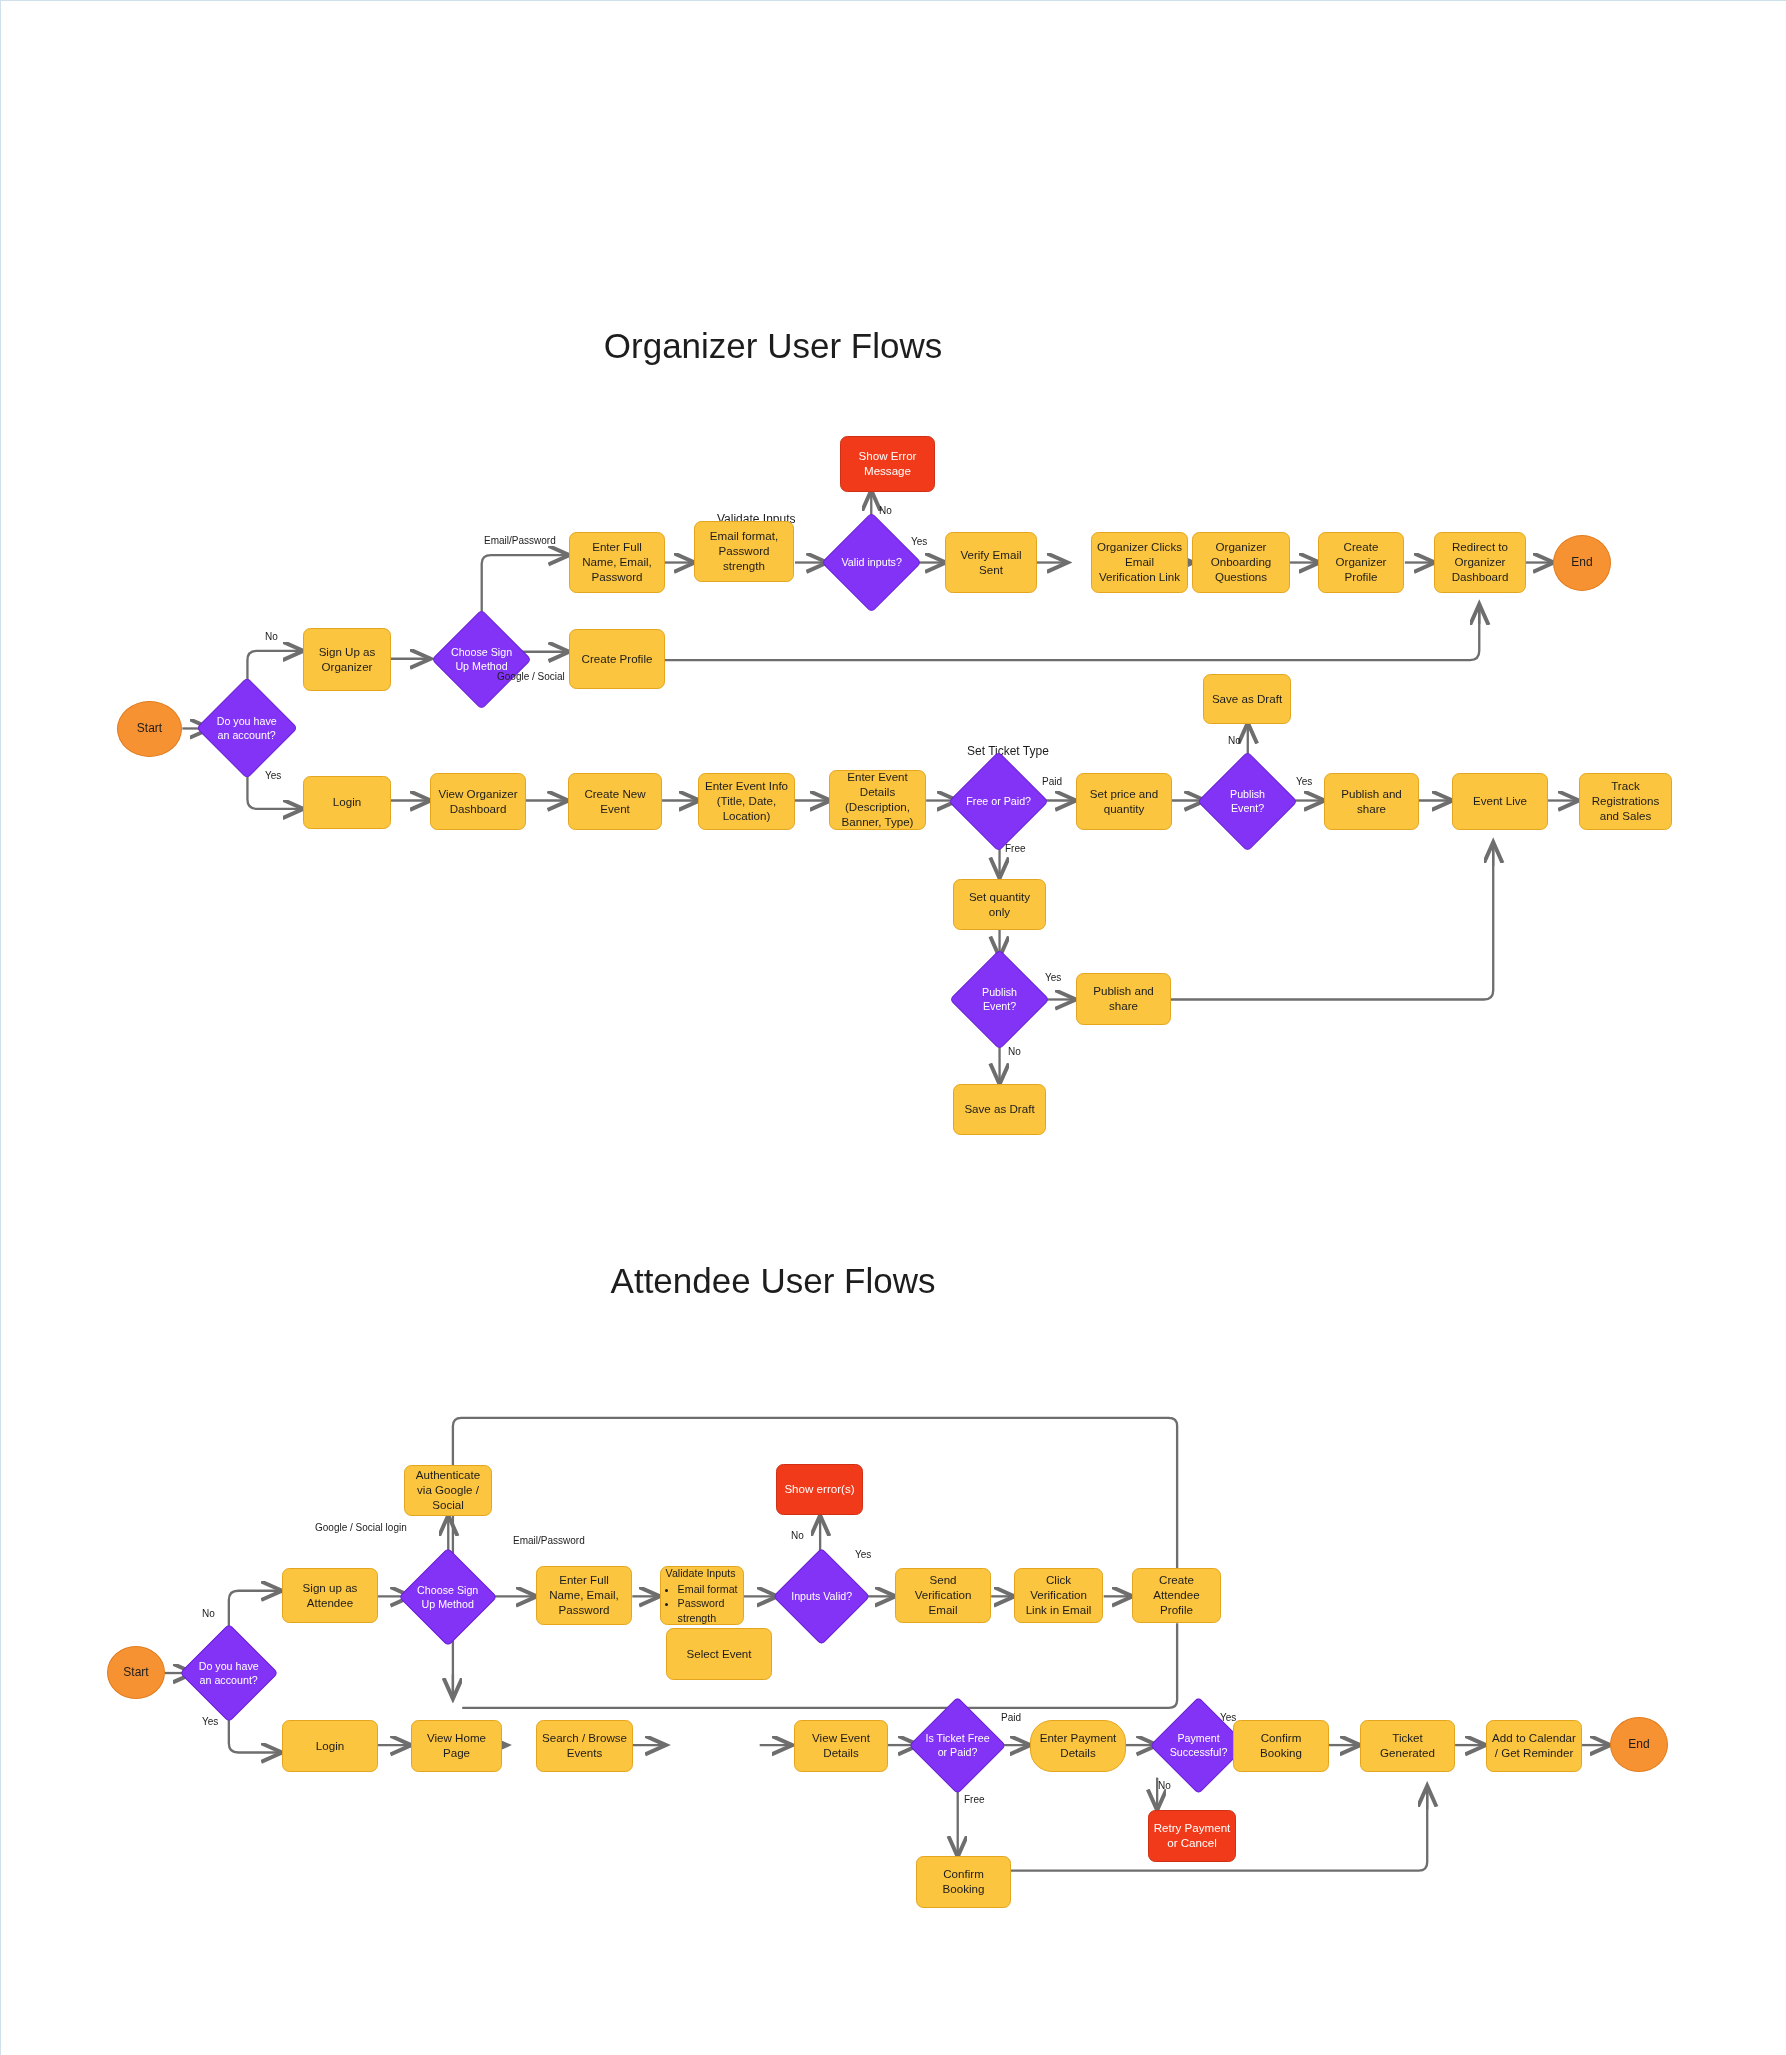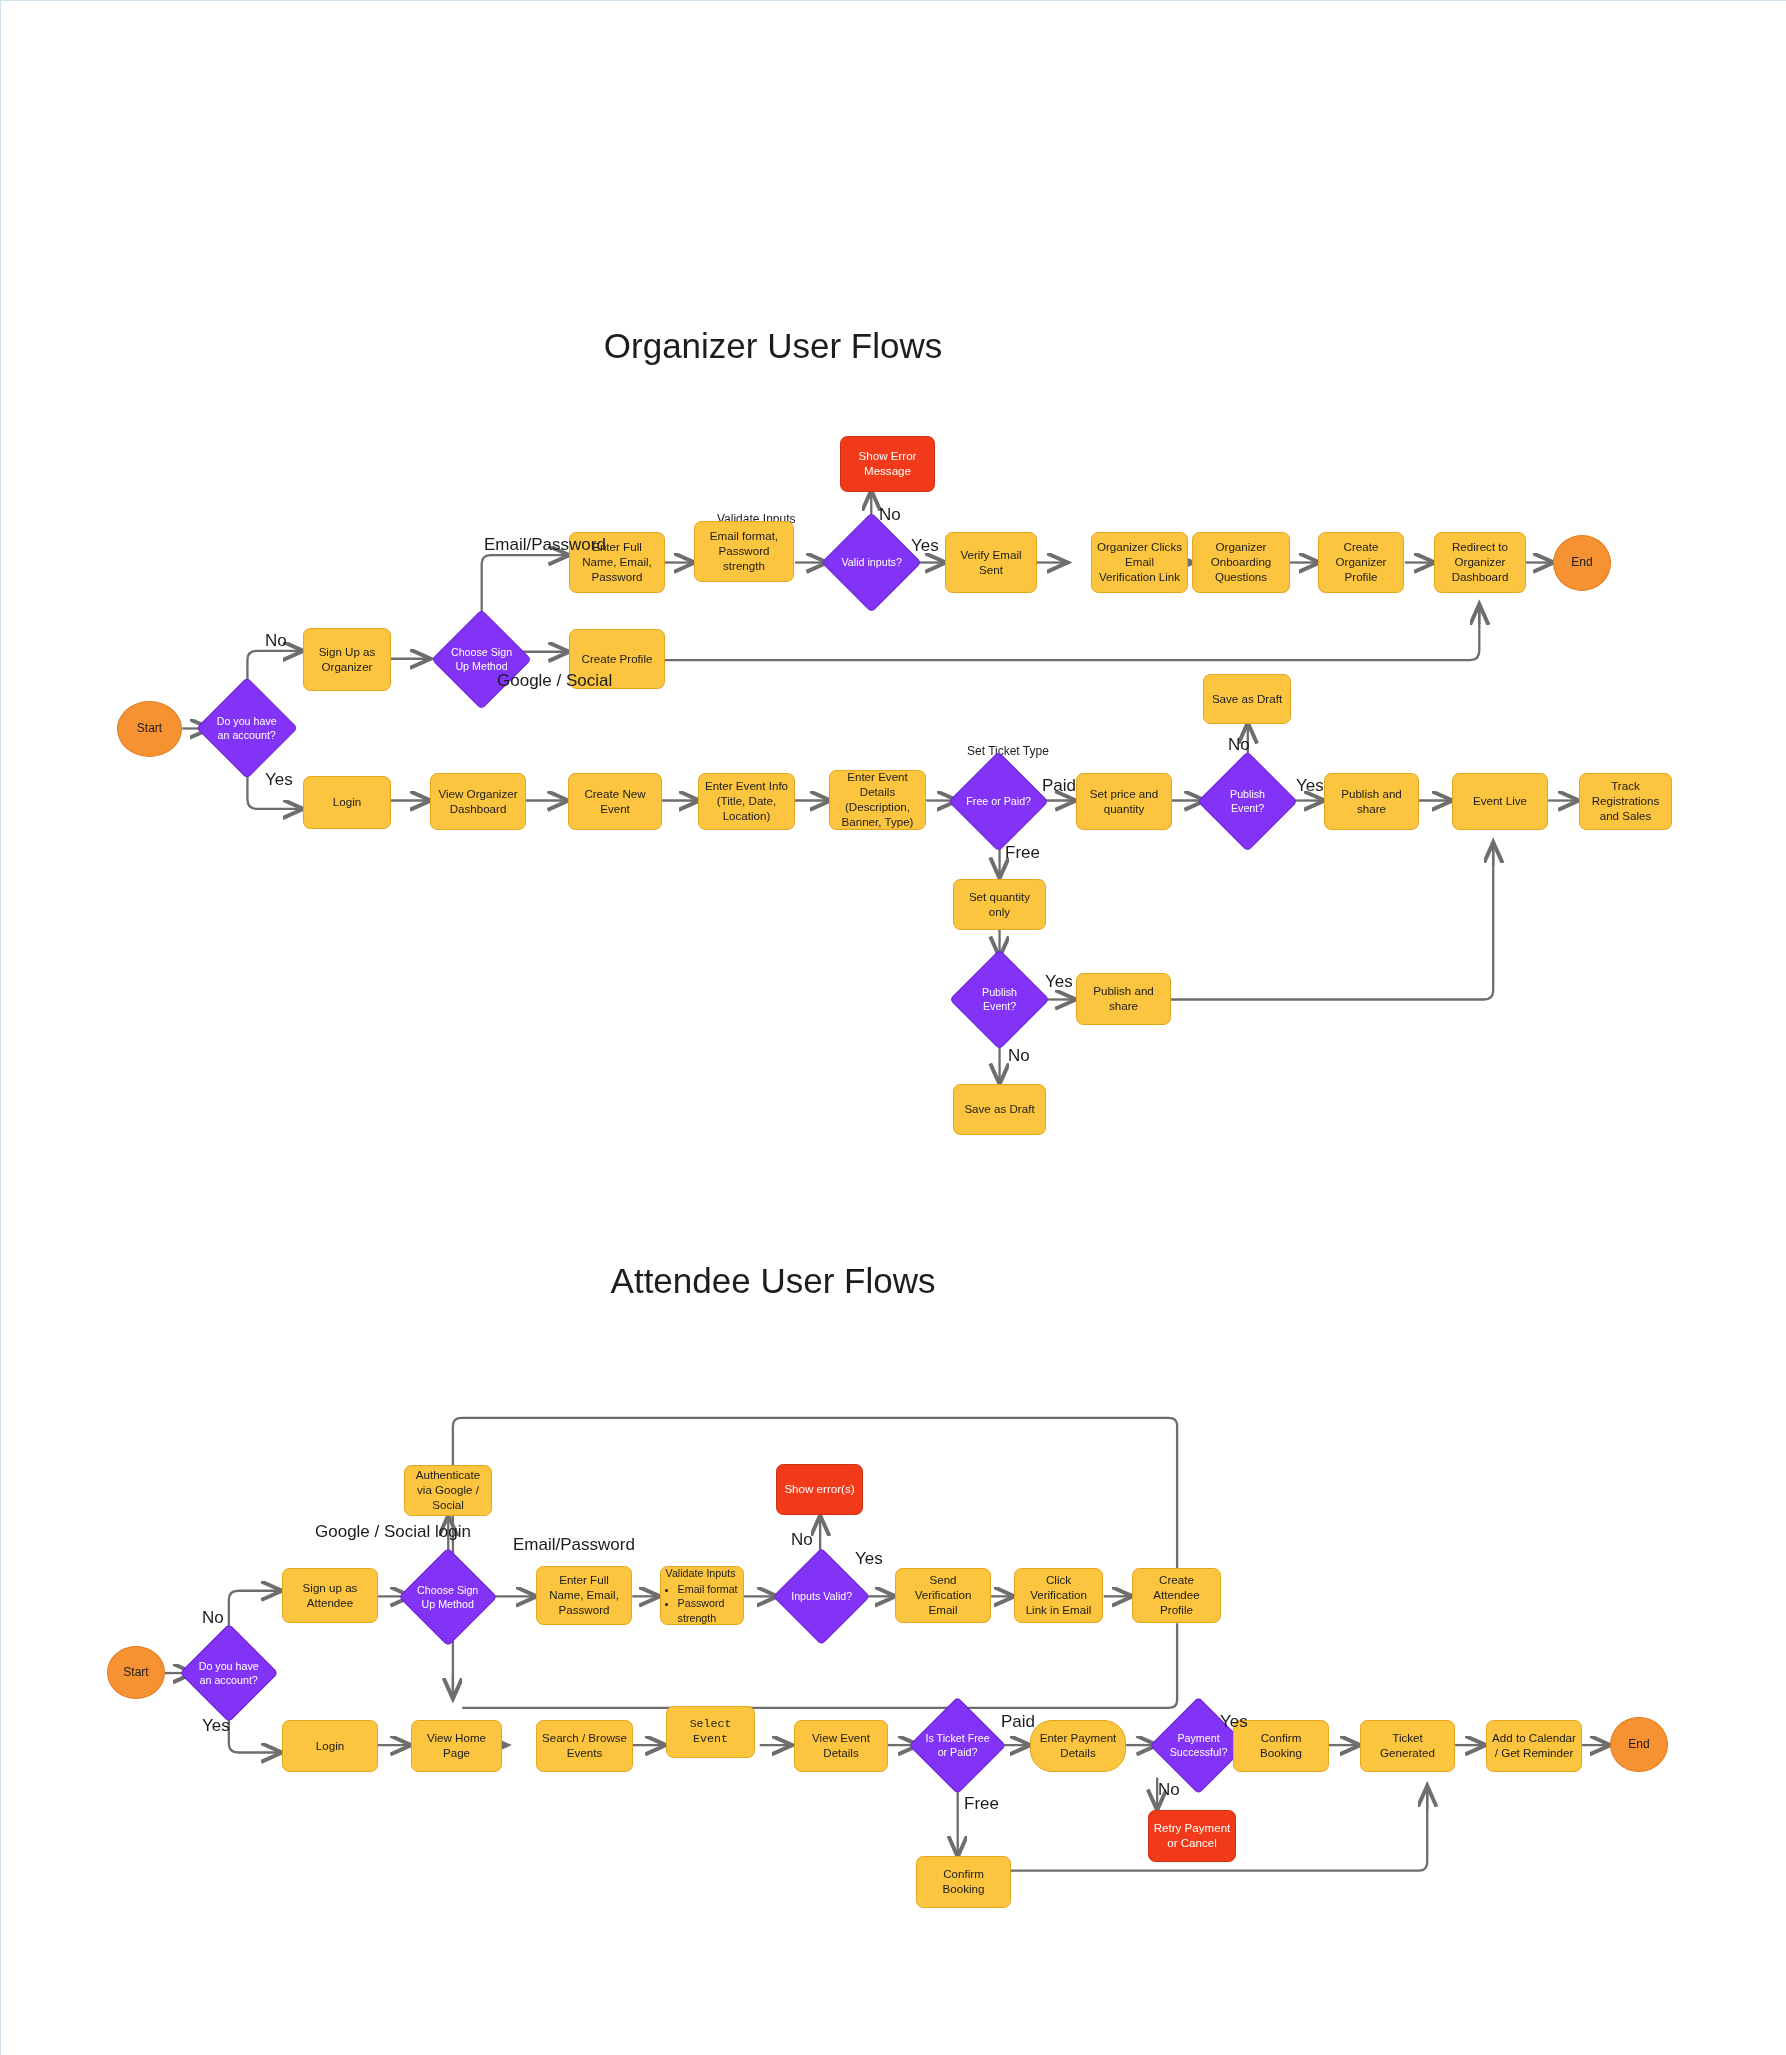--- a/index.html
+++ b/index.html
@@ -71,21 +71,21 @@
   }
   .decision > span {
     transform:rotate(-45deg);
     display:block;
     width:150%;
     text-align:center;
     line-height:1.35;
   }
   .edge-label {
     position:absolute;
-    font-size:17px;
+    font-size:10px;
     color:#1c1c1c;
     white-space:nowrap;
   }
   .node-label-above {
     position:absolute;
     font-size:12px;
     color:#1c1c1c;
     white-space:nowrap;
   }
   .bullets {
@@ -450,21 +450,21 @@
   </div>
 
   <div class="node proc" style="left:410px; top:1719px; width:91px; height:52px;">
     <span>View Home Page</span>
   </div>
 
   <div class="node proc" style="left:535px; top:1719px; width:97px; height:52px;">
     <span>Search / Browse Events</span>
   </div>
 
-  <div class="node proc" style="left:665px; top:1705px; width:89px; height:52px;font-family:Liberation Mono, monospace;">
+  <div class="node proc" style="left:665px; top:1627px; width:106px; height:52px;">
     <span>Select Event</span>
   </div>
 
   <div class="node proc" style="left:793px; top:1719px; width:94px; height:52px;">
     <span>View Event Details</span>
   </div>
 
   <div class="node decision" style="left:922px; top:1710px; width:69px; height:69px;">
     <span>Is Ticket Free or Paid?</span>
   </div>

